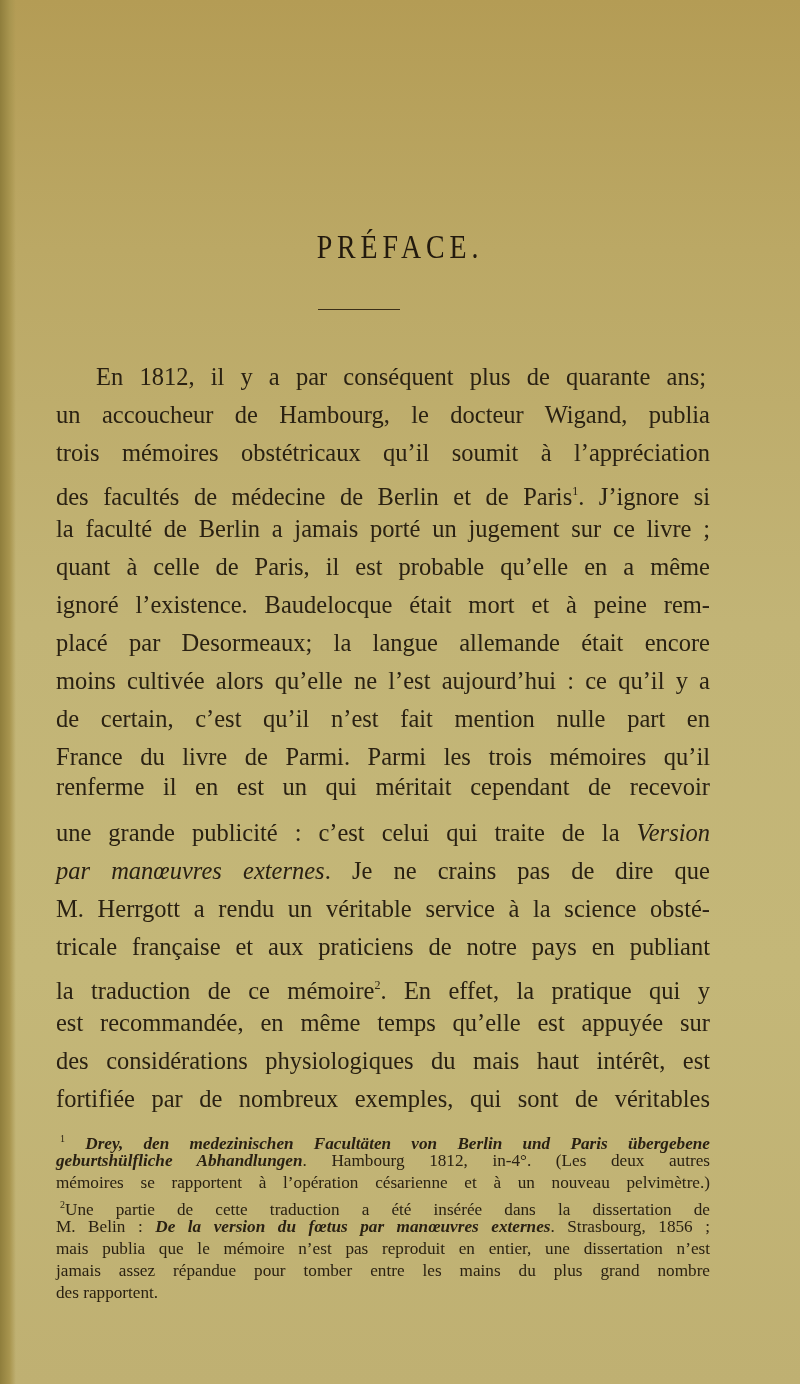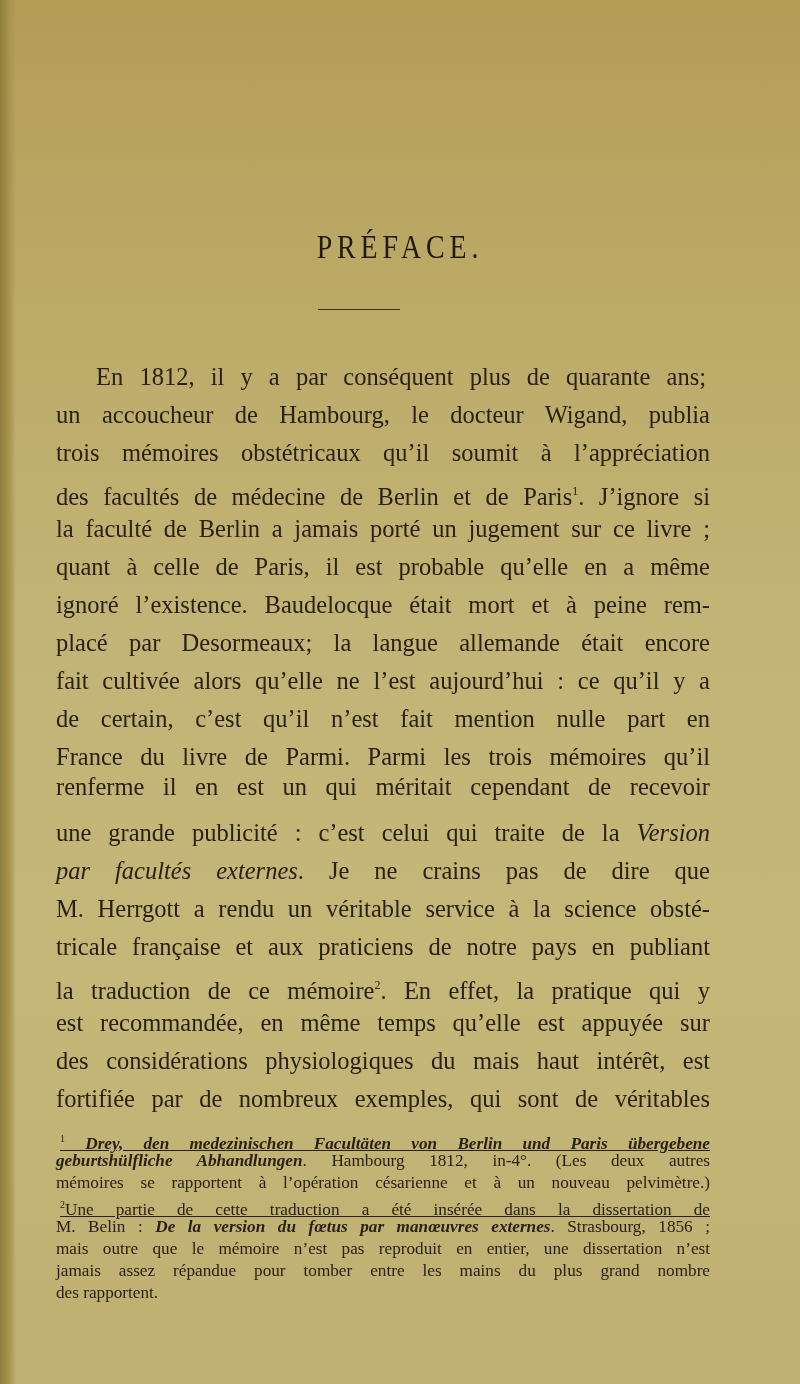--- a/index.html
+++ b/index.html
@@ -37,21 +37,21 @@
   .line.first { left: 96px; width: 610px; }
   .it { font-style: italic; margin-top: 32px; }
   sup.fn { font-size: 12px; vertical-align: 10px; }
   .footnotes { position: absolute; left: 0; top: 0; }
   .fline {
     position: absolute; left: 56px; width: 654px;
     font-size: 17.2px; line-height: 22px; white-space: nowrap;
     text-align: justify; text-align-last: justify;
     font-family: "Liberation Serif", serif;
   }
-  .fline.ind { left: 60px; width: 650px; text-decoration: underline; }
+  .fline.ind { left: 60px; width: 650px; }
   .fline.last { text-align-last: left; }
   .fline .bi { font-style: italic; font-weight: bold; }
   sup.fs { font-size: 10px; vertical-align: 7px; }
 </style>
 </head>
 <body>
 
 <div class="left-edge"></div>
 
 <div class="page-title">PRÉFACE.</div>
@@ -59,36 +59,36 @@
 
 <div class="body-text">
   <div class="line first" style="top:362px">En 1812, il y a par conséquent plus de quarante ans;</div>
   <div class="line" style="top:400px">un accoucheur de Hambourg, le docteur Wigand, publia</div>
   <div class="line" style="top:438px">trois mémoires obstétricaux qu’il soumit à l’appréciation</div>
   <div class="line" style="top:476px"><span>des facultés de médecine de Berlin et de Paris</span><sup class="fn">1</sup><span>. J’ignore si</span></div>
   <div class="line" style="top:514px">la faculté de Berlin a jamais porté un jugement sur ce livre ;</div>
   <div class="line" style="top:552px">quant à celle de Paris, il est probable qu’elle en a même</div>
   <div class="line" style="top:590px">ignoré l’existence. Baudelocque était mort et à peine rem-</div>
   <div class="line" style="top:628px">placé par Desormeaux; la langue allemande était encore</div>
-  <div class="line" style="top:666px">fait cultivée alors qu’elle ne l’est aujourd’hui : ce qu’il y a</div>
+  <div class="line" style="top:666px">moins cultivée alors qu’elle ne l’est aujourd’hui : ce qu’il y a</div>
   <div class="line" style="top:704px">de certain, c’est qu’il n’est fait mention nulle part en</div>
   <div class="line" style="top:742px">France du livre de Parmi. Parmi les trois mémoires qu’il</div>
   <div class="line" style="top:772px">renferme il en est un qui méritait cependant de recevoir</div>
   <div class="line" style="top:818px"><span>une grande publicité : c’est celui qui traite de la</span> <span class="it">Version</span></div>
-  <div class="line" style="top:856px"><span class="it">par facultés externes</span><span>. Je ne crains pas de dire que</span></div>
+  <div class="line" style="top:856px"><span class="it">par manœuvres externes</span><span>. Je ne crains pas de dire que</span></div>
   <div class="line" style="top:894px">M. Herrgott a rendu un véritable service à la science obsté-</div>
   <div class="line" style="top:932px">tricale française et aux praticiens de notre pays en publiant</div>
   <div class="line" style="top:970px"><span>la traduction de ce mémoire</span><sup class="fn">2</sup><span>. En effet, la pratique qui y</span></div>
   <div class="line" style="top:1008px">est recommandée, en même temps qu’elle est appuyée sur</div>
   <div class="line" style="top:1046px">des considérations physiologiques du mais haut intérêt, est</div>
   <div class="line" style="top:1084px">fortifiée par de nombreux exemples, qui sont de véritables</div>
 </div>
 
 <div class="footnotes">
   <div class="fline ind" style="top:1128px"><sup class="fs">1</sup> <span class="bi">Drey, den medezinischen Facultäten von Berlin und Paris übergebene</span></div>
   <div class="fline" style="top:1150px"><span class="bi">geburtshülfliche Abhandlungen</span><span>. Hambourg 1812, in-4°. (Les deux autres</span></div>
   <div class="fline" style="top:1172px">mémoires se rapportent à l’opération césarienne et à un nouveau pelvimètre.)</div>
   <div class="fline ind" style="top:1194px"><sup class="fs">2</sup><span>Une partie de cette traduction a été insérée dans la dissertation de</span></div>
   <div class="fline" style="top:1216px"><span>M. Belin : </span><span class="bi">De la version du fœtus par manœuvres externes</span><span>. Strasbourg, 1856 ;</span></div>
-  <div class="fline" style="top:1238px">mais outre que le mémoire n’est pas reproduit en entier, une dissertation n’est</div>
+  <div class="fline" style="top:1238px">mais publia que le mémoire n’est pas reproduit en entier, une dissertation n’est</div>
   <div class="fline" style="top:1260px">jamais assez répandue pour tomber entre les mains du plus grand nombre</div>
   <div class="fline last" style="top:1282px">des rapportent.</div>
 </div>
 
 </body></html>

